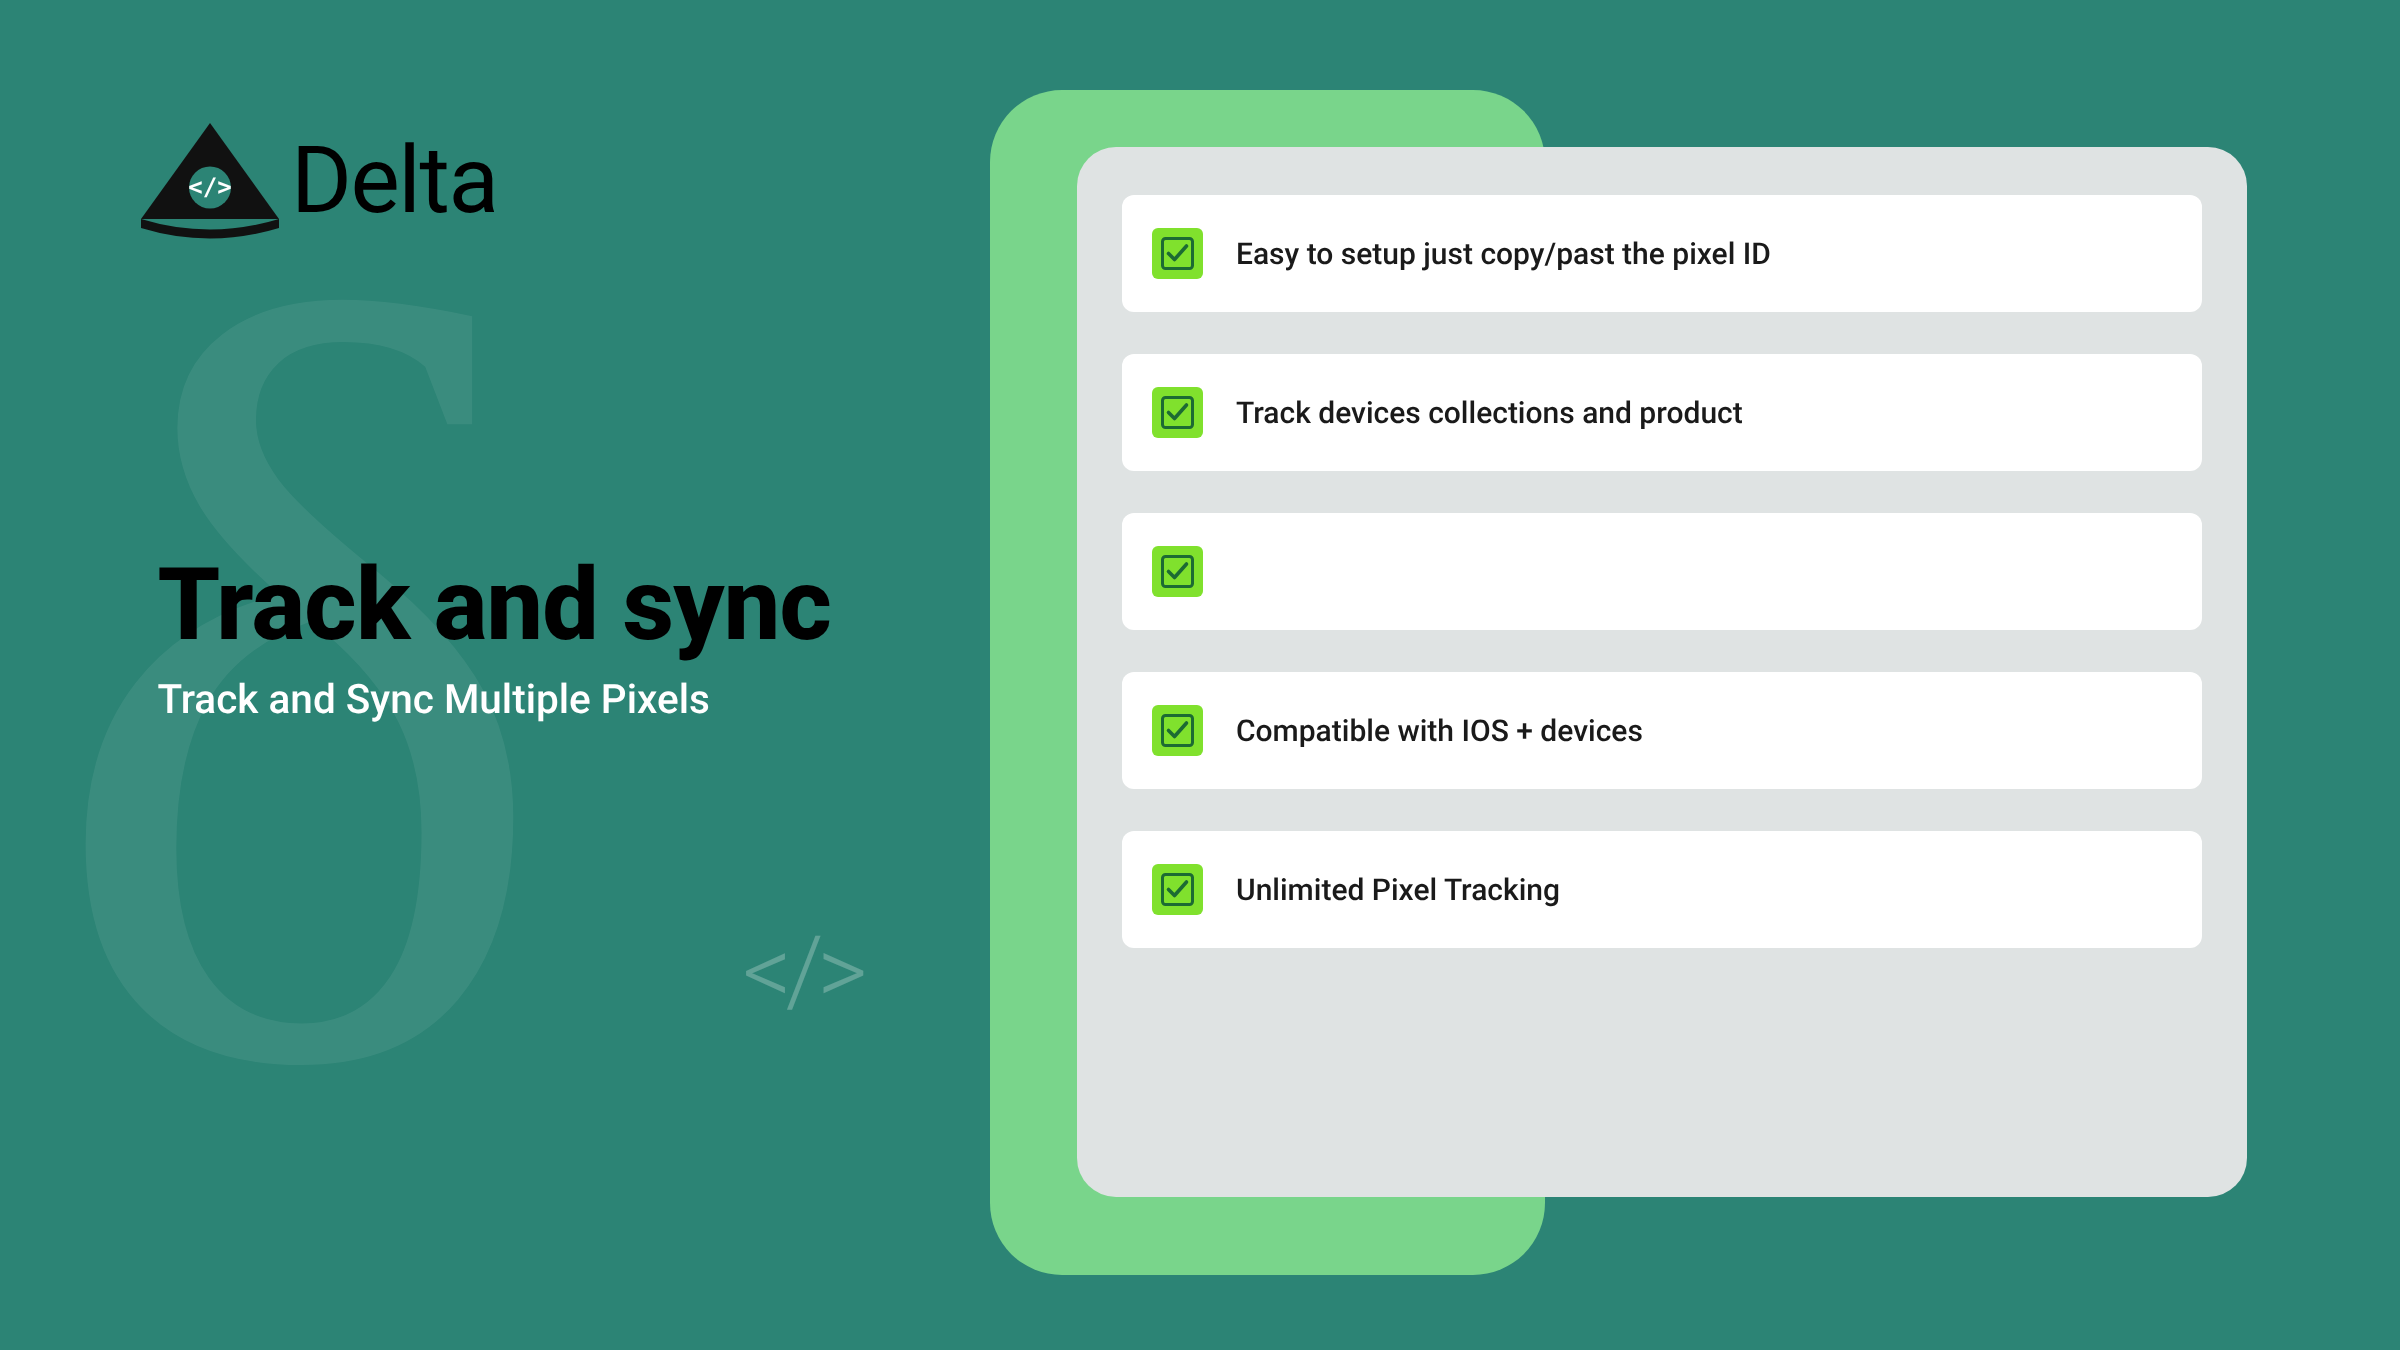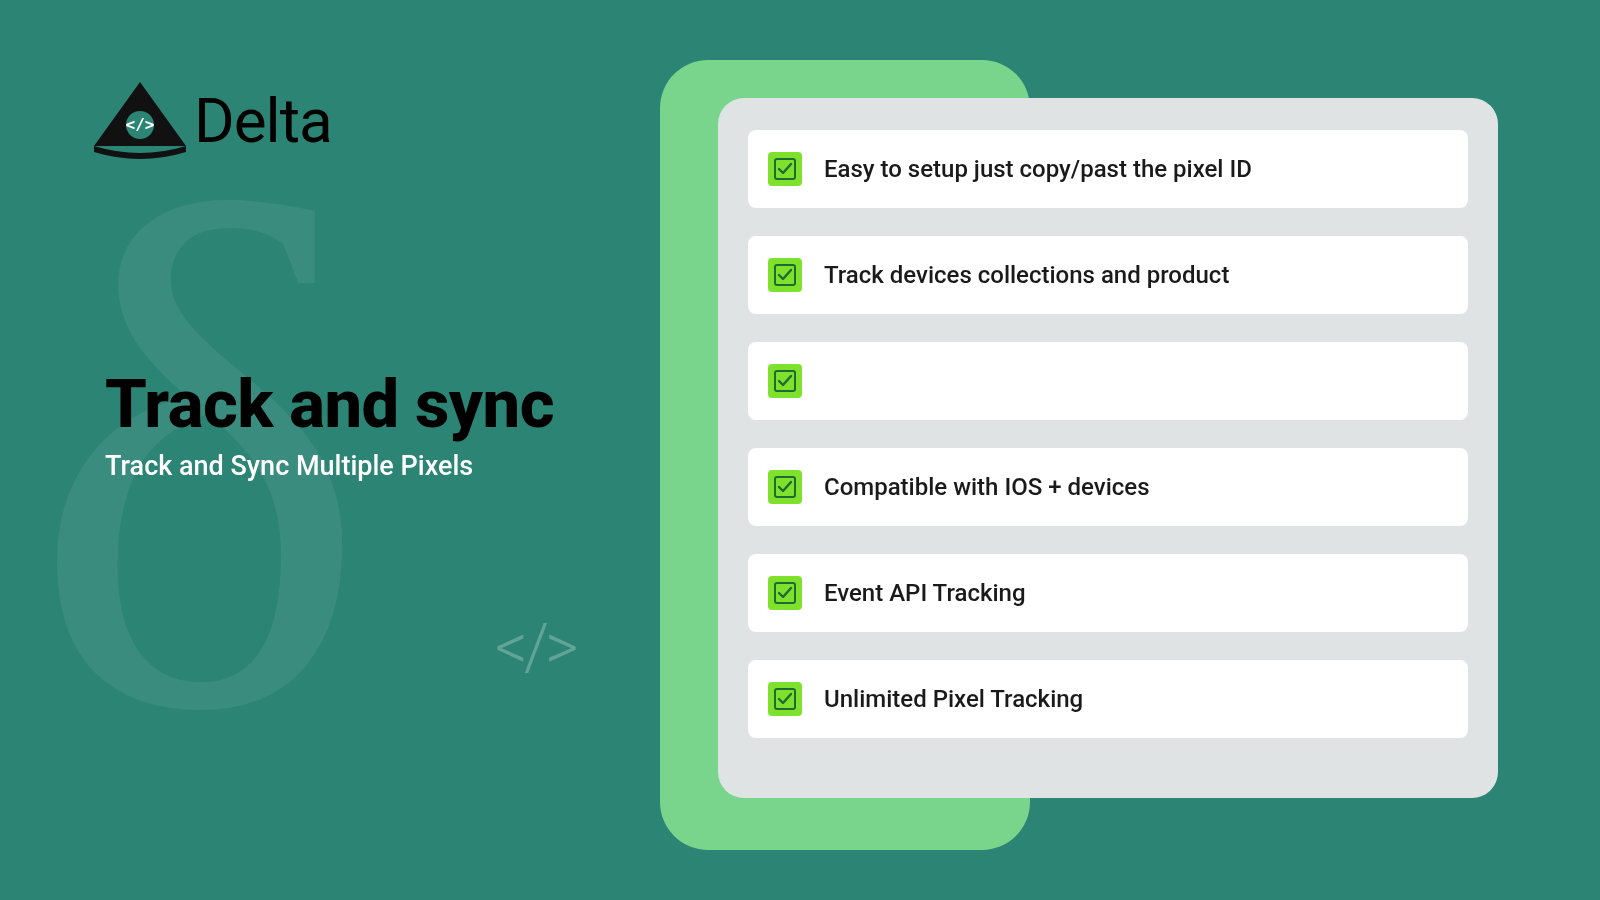--- a/index.html
+++ b/index.html
@@ -119,21 +119,21 @@
     height: 34px;
     background: #80e12d;
     border-radius: 4px;
     display: flex;
     align-items: center;
     justify-content: center;
     flex: 0 0 auto;
   }
   .checkbox svg { width: 24px; height: 24px; }
   .feature-label {
-    font-size: 24px;
+    font-size: 20px;
     color: #1a1a1a;
     font-weight: 500;
   }
 </style>
 </head>
 <body>
 
 <div class="watermark">δ</div>
 
 <div class="logo">
@@ -191,29 +191,20 @@
   <div class="feature-row">
     <span class="checkbox">
       <svg viewBox="0 0 24 24">
           <rect x="2" y="2" width="20" height="20" rx="2" fill="none" stroke="#1c6b33" stroke-width="2"></rect>
           <polyline points="6,12 10,16 18,7" fill="none" stroke="#1c6b33" stroke-width="2.4" stroke-linecap="round" stroke-linejoin="round"></polyline>
         </svg>
     </span>
     <span class="feature-label">Compatible with IOS + devices</span>
   </div>
 
-  <div class="feature-row">
-    <span class="checkbox">
-      <svg viewBox="0 0 24 24">
-          <rect x="2" y="2" width="20" height="20" rx="2" fill="none" stroke="#1c6b33" stroke-width="2"></rect>
-          <polyline points="6,12 10,16 18,7" fill="none" stroke="#1c6b33" stroke-width="2.4" stroke-linecap="round" stroke-linejoin="round"></polyline>
-        </svg>
-    </span>
-    <span class="feature-label">Event API Tracking</span>
-  </div>
 
   <div class="feature-row">
     <span class="checkbox">
       <svg viewBox="0 0 24 24">
           <rect x="2" y="2" width="20" height="20" rx="2" fill="none" stroke="#1c6b33" stroke-width="2"></rect>
           <polyline points="6,12 10,16 18,7" fill="none" stroke="#1c6b33" stroke-width="2.4" stroke-linecap="round" stroke-linejoin="round"></polyline>
         </svg>
     </span>
     <span class="feature-label">Unlimited Pixel Tracking</span>
   </div>

